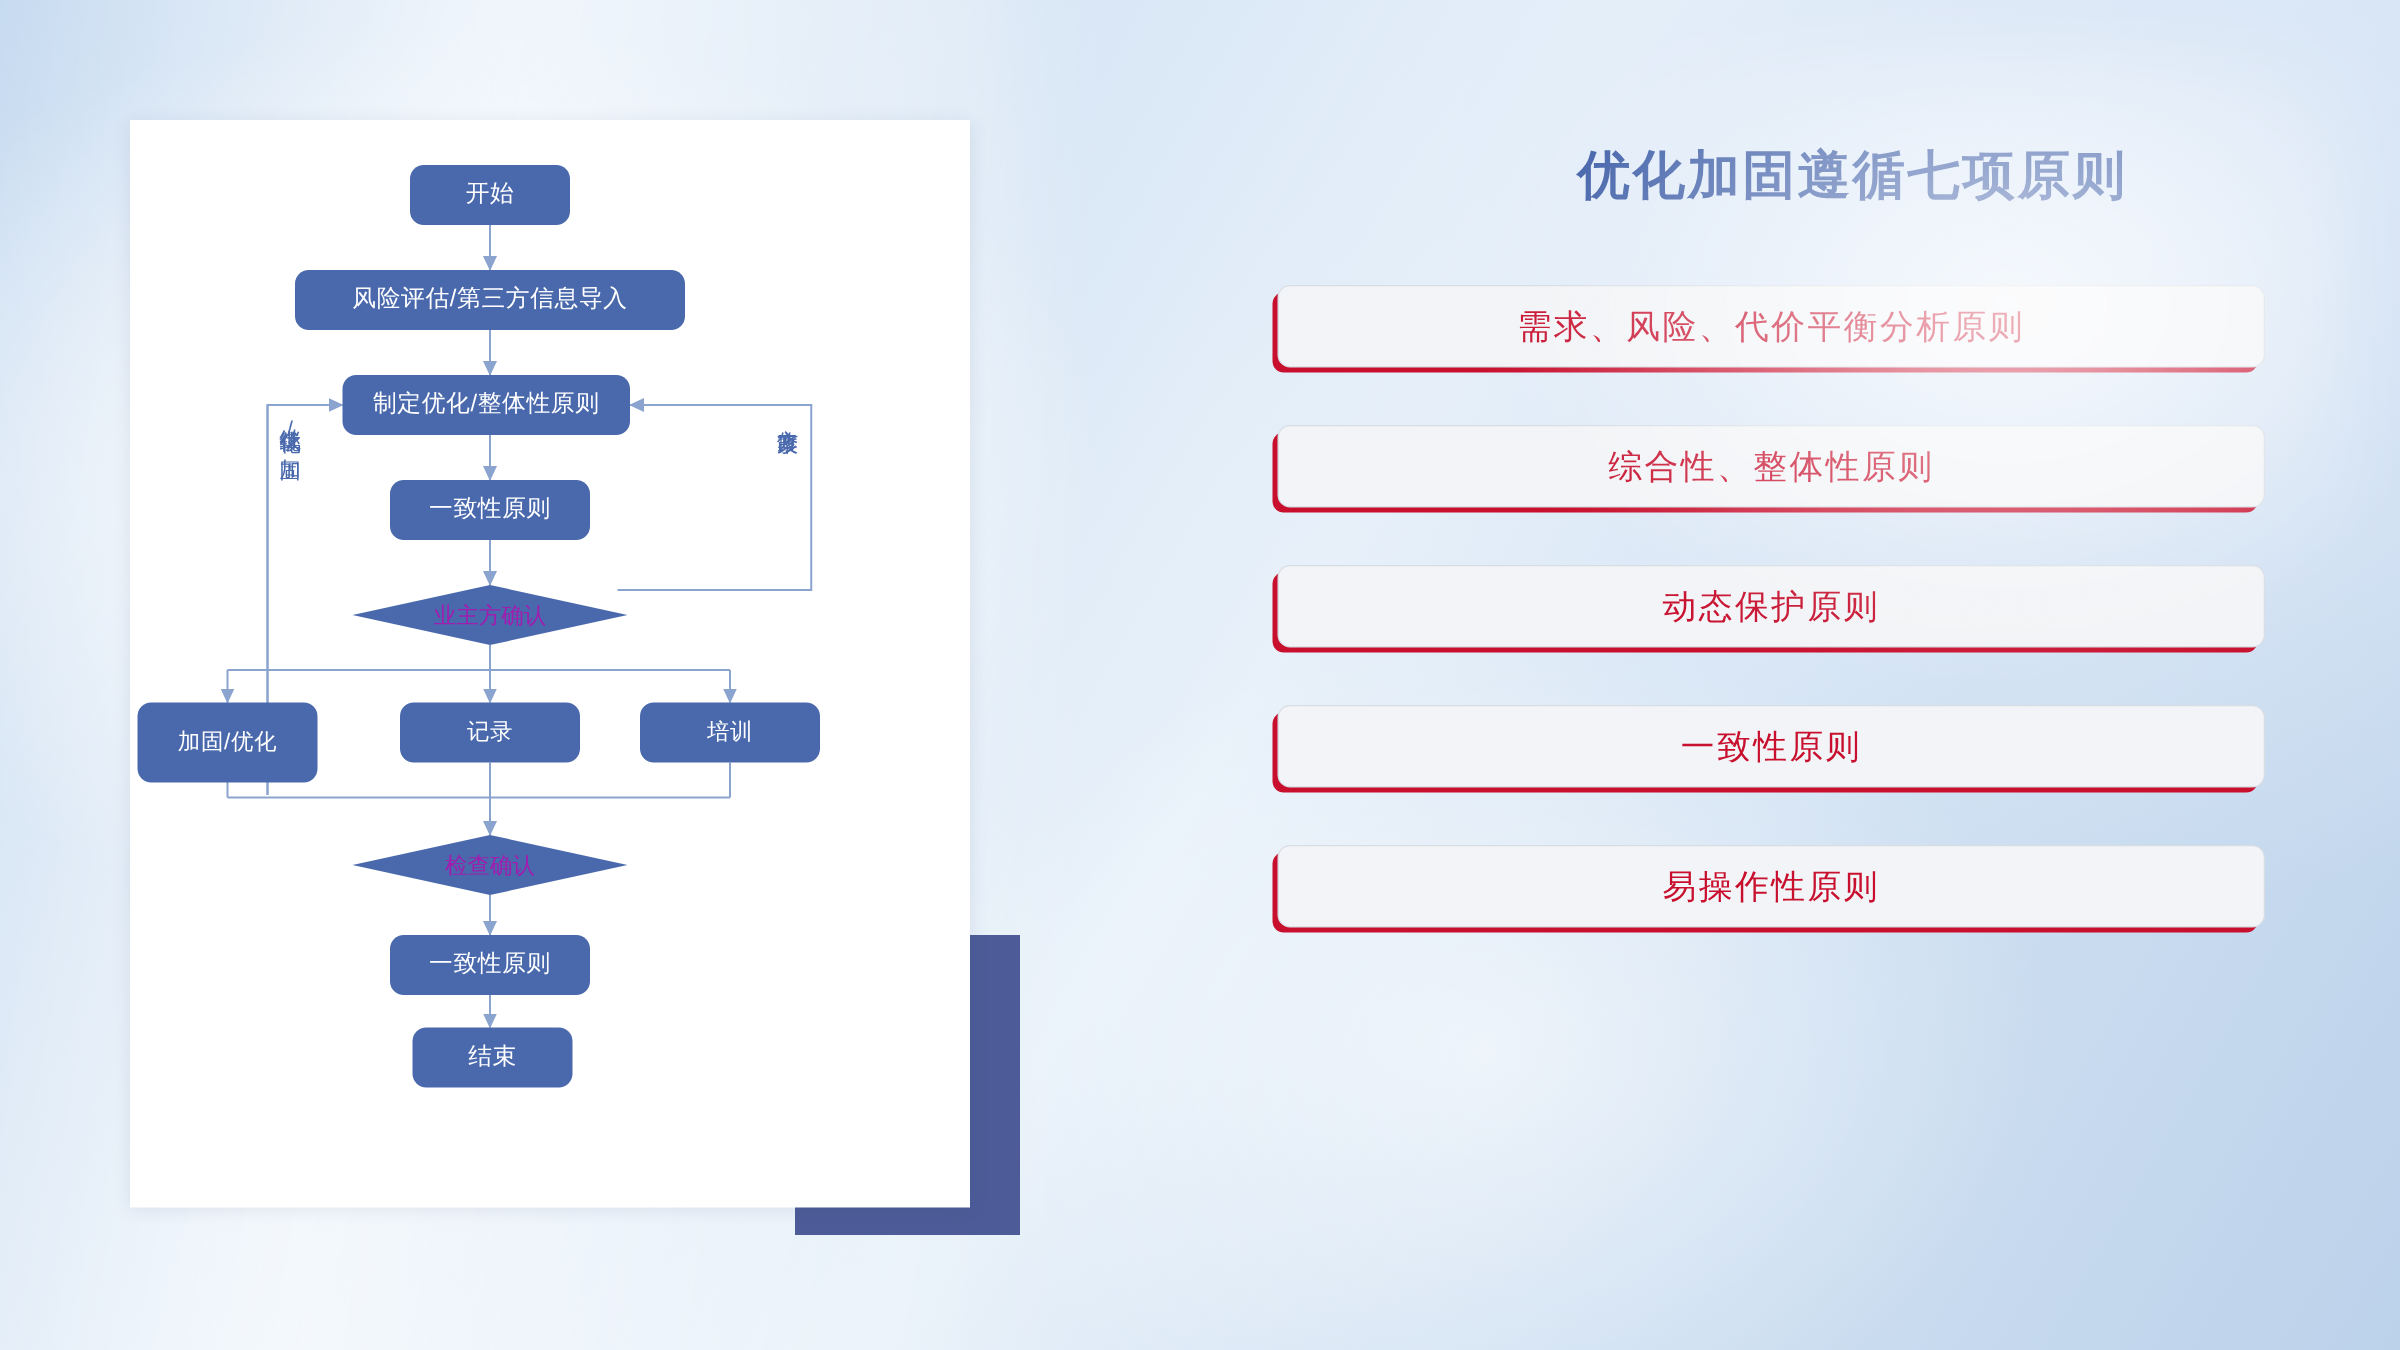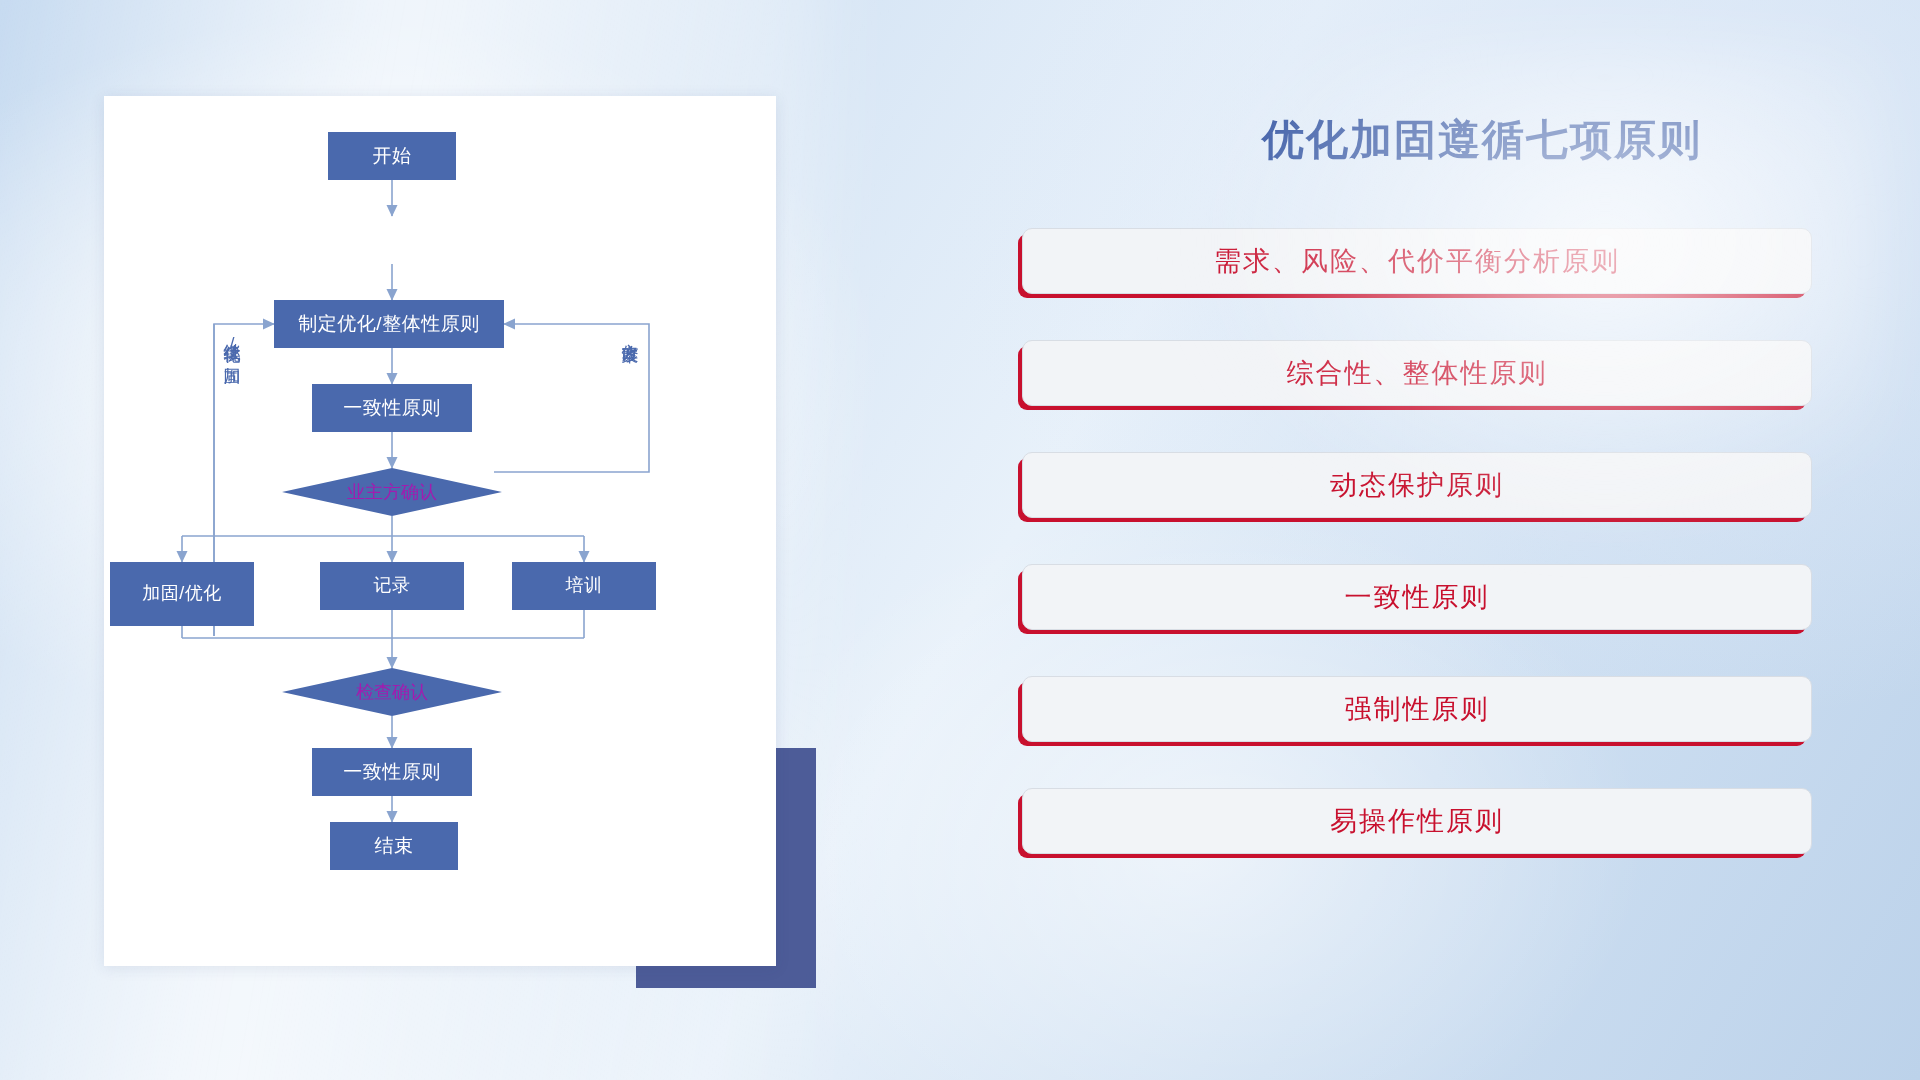--- a/index.html
+++ b/index.html
@@ -70,20 +70,21 @@
     position: absolute;
     background: #4a69ad;
     color: #ffffff;
     font-size: 19px;
     line-height: 1.1;
     display: flex;
     align-items: center;
     justify-content: center;
     white-space: nowrap;
     letter-spacing: 0.5px;
+    border-radius: 11px;
   }
   .node.small { font-size: 18px; }
   .diamond-label {
     position: absolute;
     color: #a21caf;
     font-size: 18px;
     display: flex;
     align-items: center;
     justify-content: center;
     white-space: nowrap;
@@ -182,20 +183,23 @@
       </g>
 
       <polygon points="288,372 398,396 288,420 178,396" fill="#4a69ad"></polygon>
       <polygon points="288,572 398,596 288,620 178,596" fill="#4a69ad"></polygon>
     </svg>
 
     <div class="node" style="left:224px; top:36px; width:128px; height:48px;">
       <span>开始</span>
     </div>
 
+    <div class="node" style="left:132px; top:120px; width:312px; height:48px;">
+      <span>风险评估/第三方信息导入</span>
+    </div>
 
     <div class="node" style="left:170px; top:204px; width:230px; height:48px;">
       <span>制定优化/整体性原则</span>
     </div>
 
     <div class="node" style="left:208px; top:288px; width:160px; height:48px;">
       <span>一致性原则</span>
     </div>
 
     <div class="diamond-label" style="left:198px; top:380px; width:180px; height:32px;">业主方确认</div>
@@ -226,17 +230,16 @@
     <div class="vlabel" style="left:516px; top:234px; height:110px;">方案修改</div>
   </div>
 
   <div id="right-title">优化加固遵循七项原则</div>
 
   <div id="principle-list">
     <div class="principle">需求、风险、代价平衡分析原则</div>
     <div class="principle">综合性、整体性原则</div>
     <div class="principle">动态保护原则</div>
     <div class="principle">一致性原则</div>
-    <div class="principle">强制性原则</div>
     <div class="principle">易操作性原则</div>
   </div>
 
 </div>
 
 </body></html>

